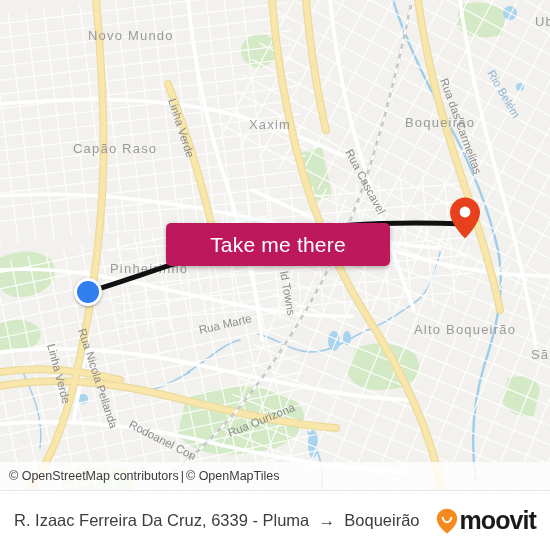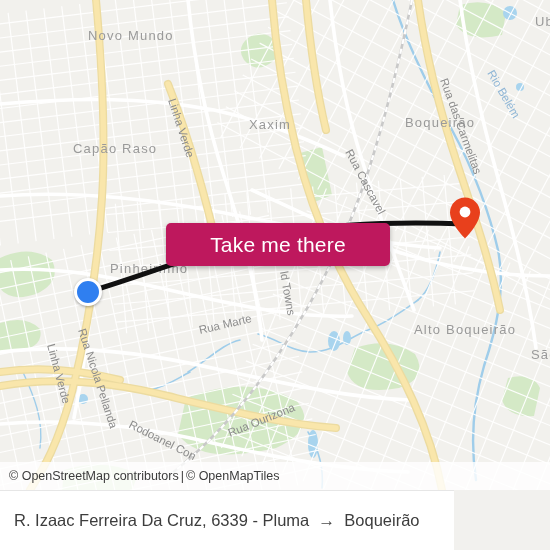--- a/index.html
+++ b/index.html
@@ -93,21 +93,21 @@
     box-sizing: border-box;
     white-space: nowrap;
   }
   .attribution .sep { padding: 0 2px; }
 
   
   .footer {
     position: absolute;
     left: 0;
     top: 490px;
-    width: 454px;
+    width: 550px;
     height: 60px;
     background: #ffffff;
     border-top: 1px solid #e6e6e6;
     display: flex;
     align-items: center;
     box-sizing: border-box;
     padding: 0 14px;
   }
   .footer-trip {
     display: flex;
@@ -310,15 +310,22 @@
   <div class="attribution">
     <span>© OpenStreetMap contributors</span><span class="sep">|</span><span>© OpenMapTiles</span>
   </div>
 
   <div class="footer">
     <div class="footer-trip">
       <span>R. Izaac Ferreira Da Cruz, 6339 - Pluma</span>
       <span class="footer-arrow">→</span>
       <span>Boqueirão</span>
     </div>
+    <div class="brand">
+      <svg class="brand-pin" width="22" height="26" viewBox="0 0 22 26" xmlns="http://www.w3.org/2000/svg">
+        <path d="M11 0.8 C5.2 0.8 0.8 5.2 0.8 10.7 C0.8 18.3 11 25.4 11 25.4 C11 25.4 21.2 18.3 21.2 10.7 C21.2 5.2 16.8 0.8 11 0.8 Z" fill="#f78a1e"></path>
+        <path d="M6.6 9.6 C7.4 12.8 9.0 14.2 11 14.2 C13.0 14.2 14.6 12.8 15.4 9.6" fill="none" stroke="#ffffff" stroke-width="1.9" stroke-linecap="round"></path>
+      </svg>
+      <span class="brand-text">moovit</span>
+    </div>
   </div>
 
 </div>
 
 </body></html>

